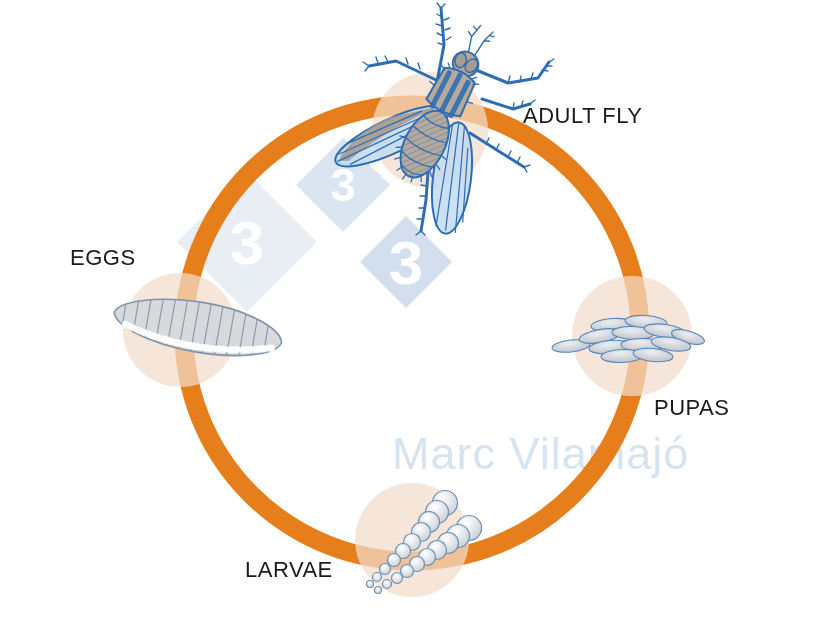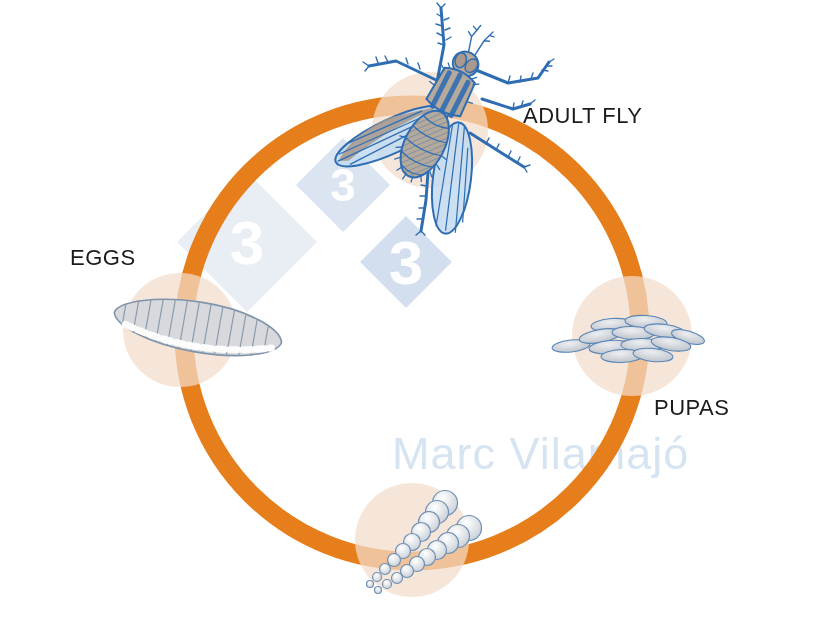--- a/index.html
+++ b/index.html
@@ -174,14 +174,15 @@
         <ellipse class="bodyfill" cx="0" cy="27" rx="20" ry="36"></ellipse>
         <ellipse cx="0" cy="27" rx="20" ry="36" fill="url(#hatch)" opacity="0.8"></ellipse>
         <path class="vein" d="M-14.9,2 Q0,8 14.9,2 M-19.2,16 Q0,22 19.2,16 M-19.9,30 Q0,36 19.9,30 M-17.5,44 Q0,50 17.5,44 M-11,56 Q0,61 11,56" stroke-width="1.5"></path>
         <path class="hairs" d="M-19,40 l-5,3 M-16,50 l-4,4 M-10,58 l-3,5 M-3,62 l-1,6 M4,61 l1,6 M11,57 l3,5 M17,49 l4,4 M20,40 l5,3 M-21,30 l-5,1 M21,30 l5,1"></path>
       </g>
     </g>
   </svg>
 
   <div class="stage-label label-adult">ADULT FLY</div>
   <div class="stage-label label-eggs">PUPAS</div>
+  <div class="stage-label label-larvae">LARVAE</div>
   <div class="stage-label label-pupas">EGGS</div>
 </div>
 
 </body></html>

